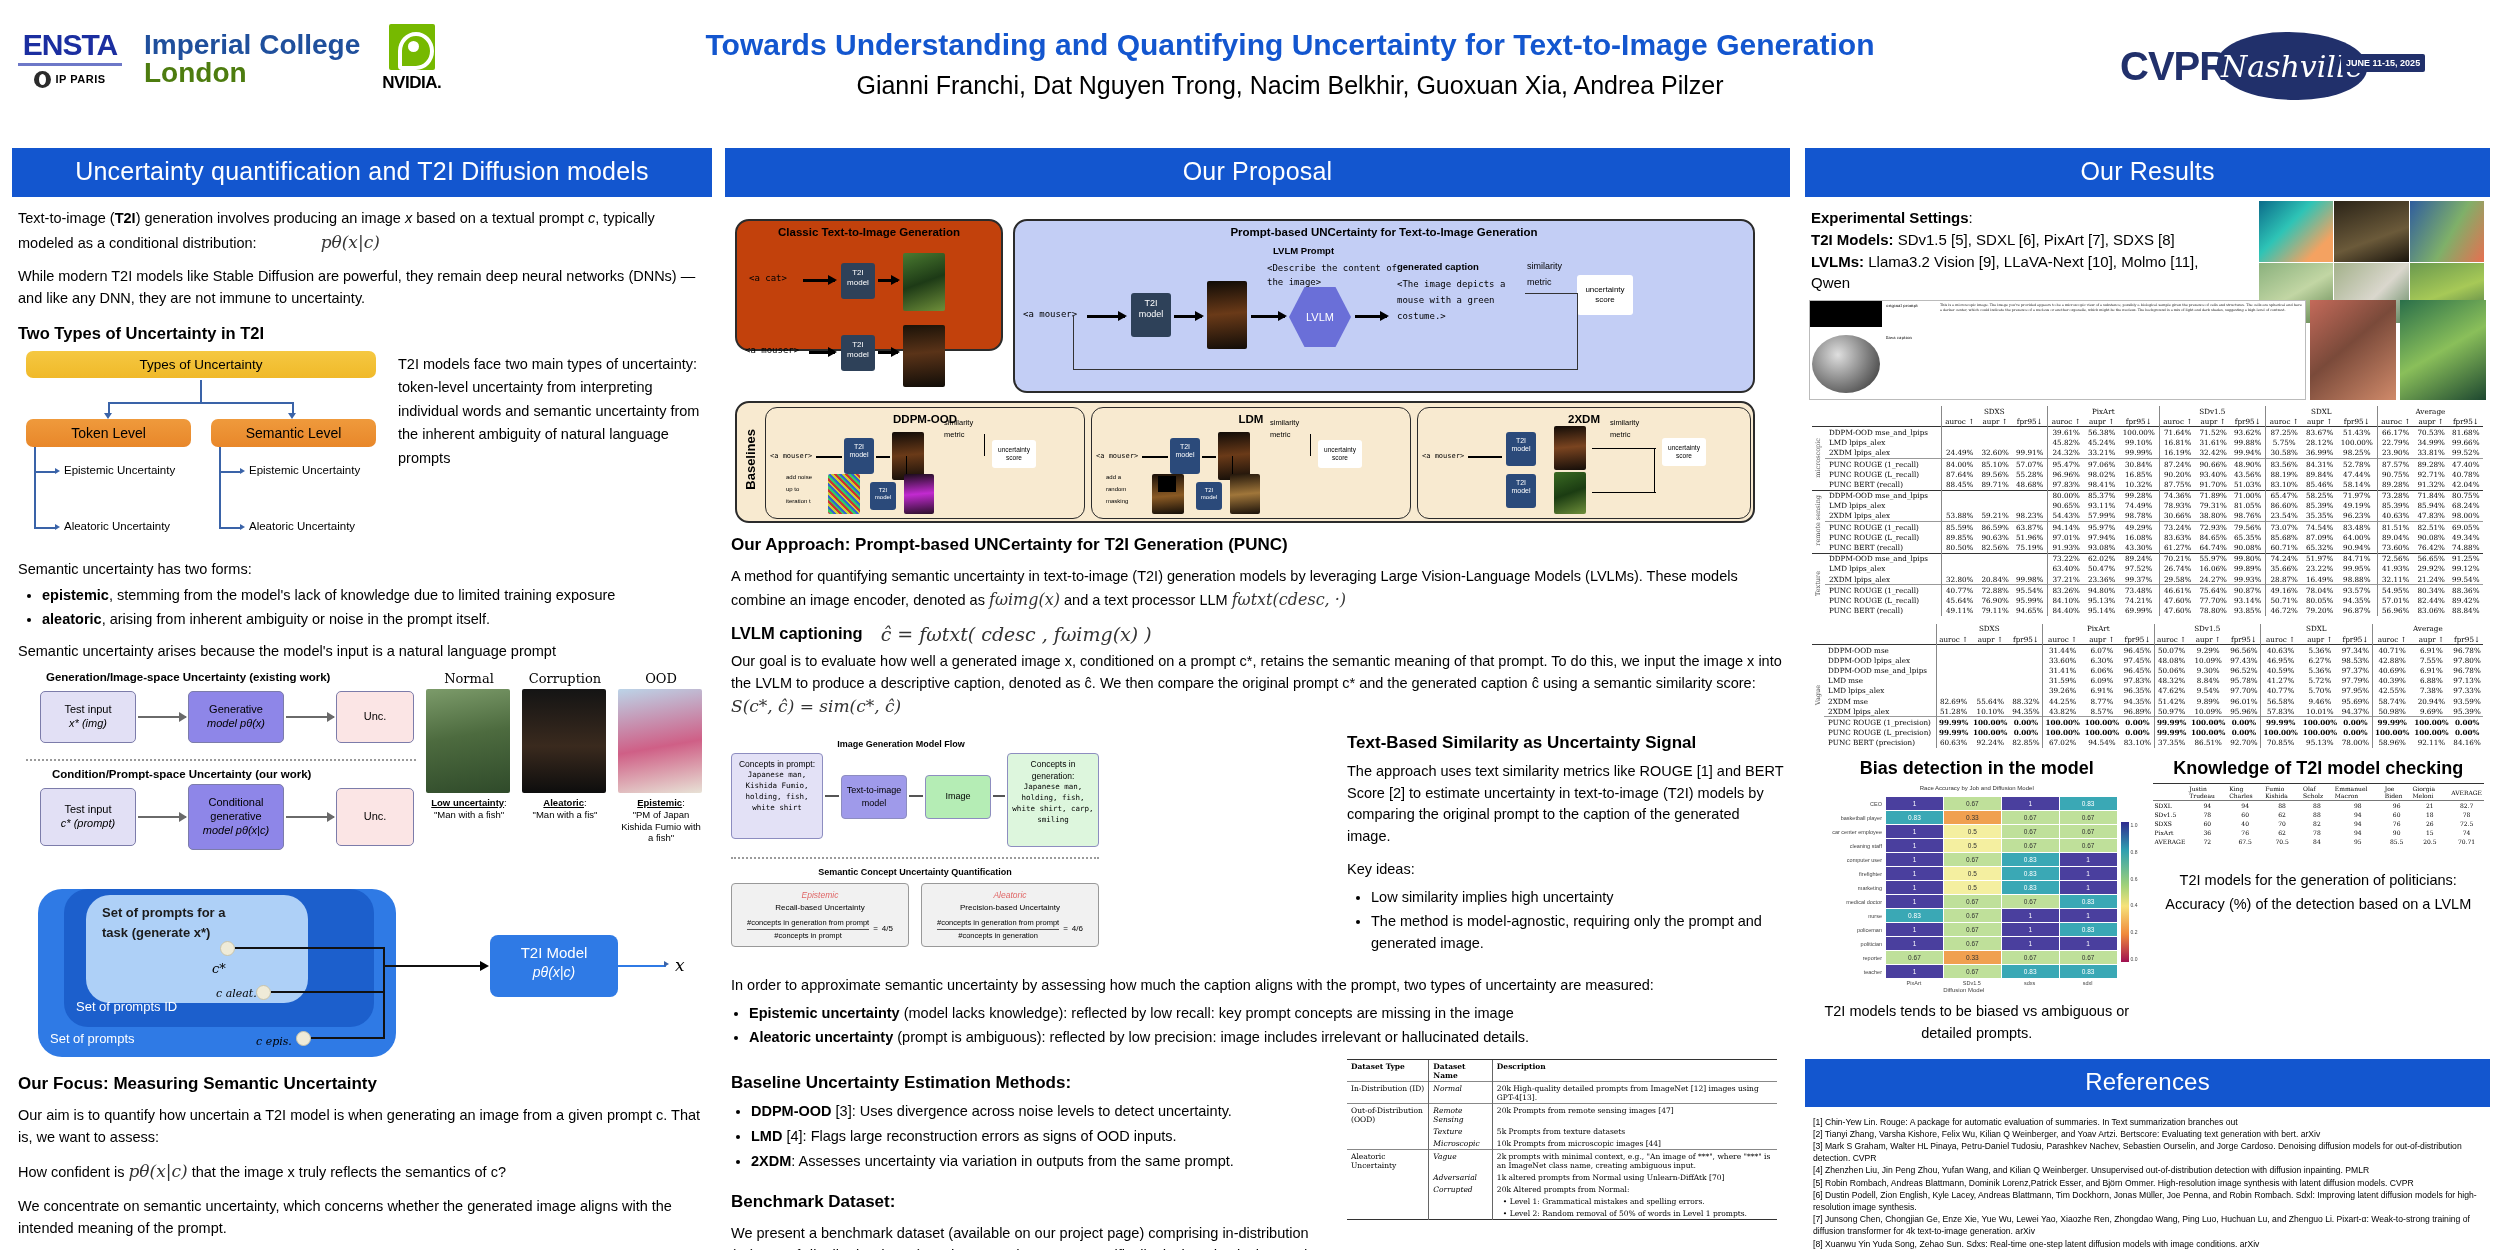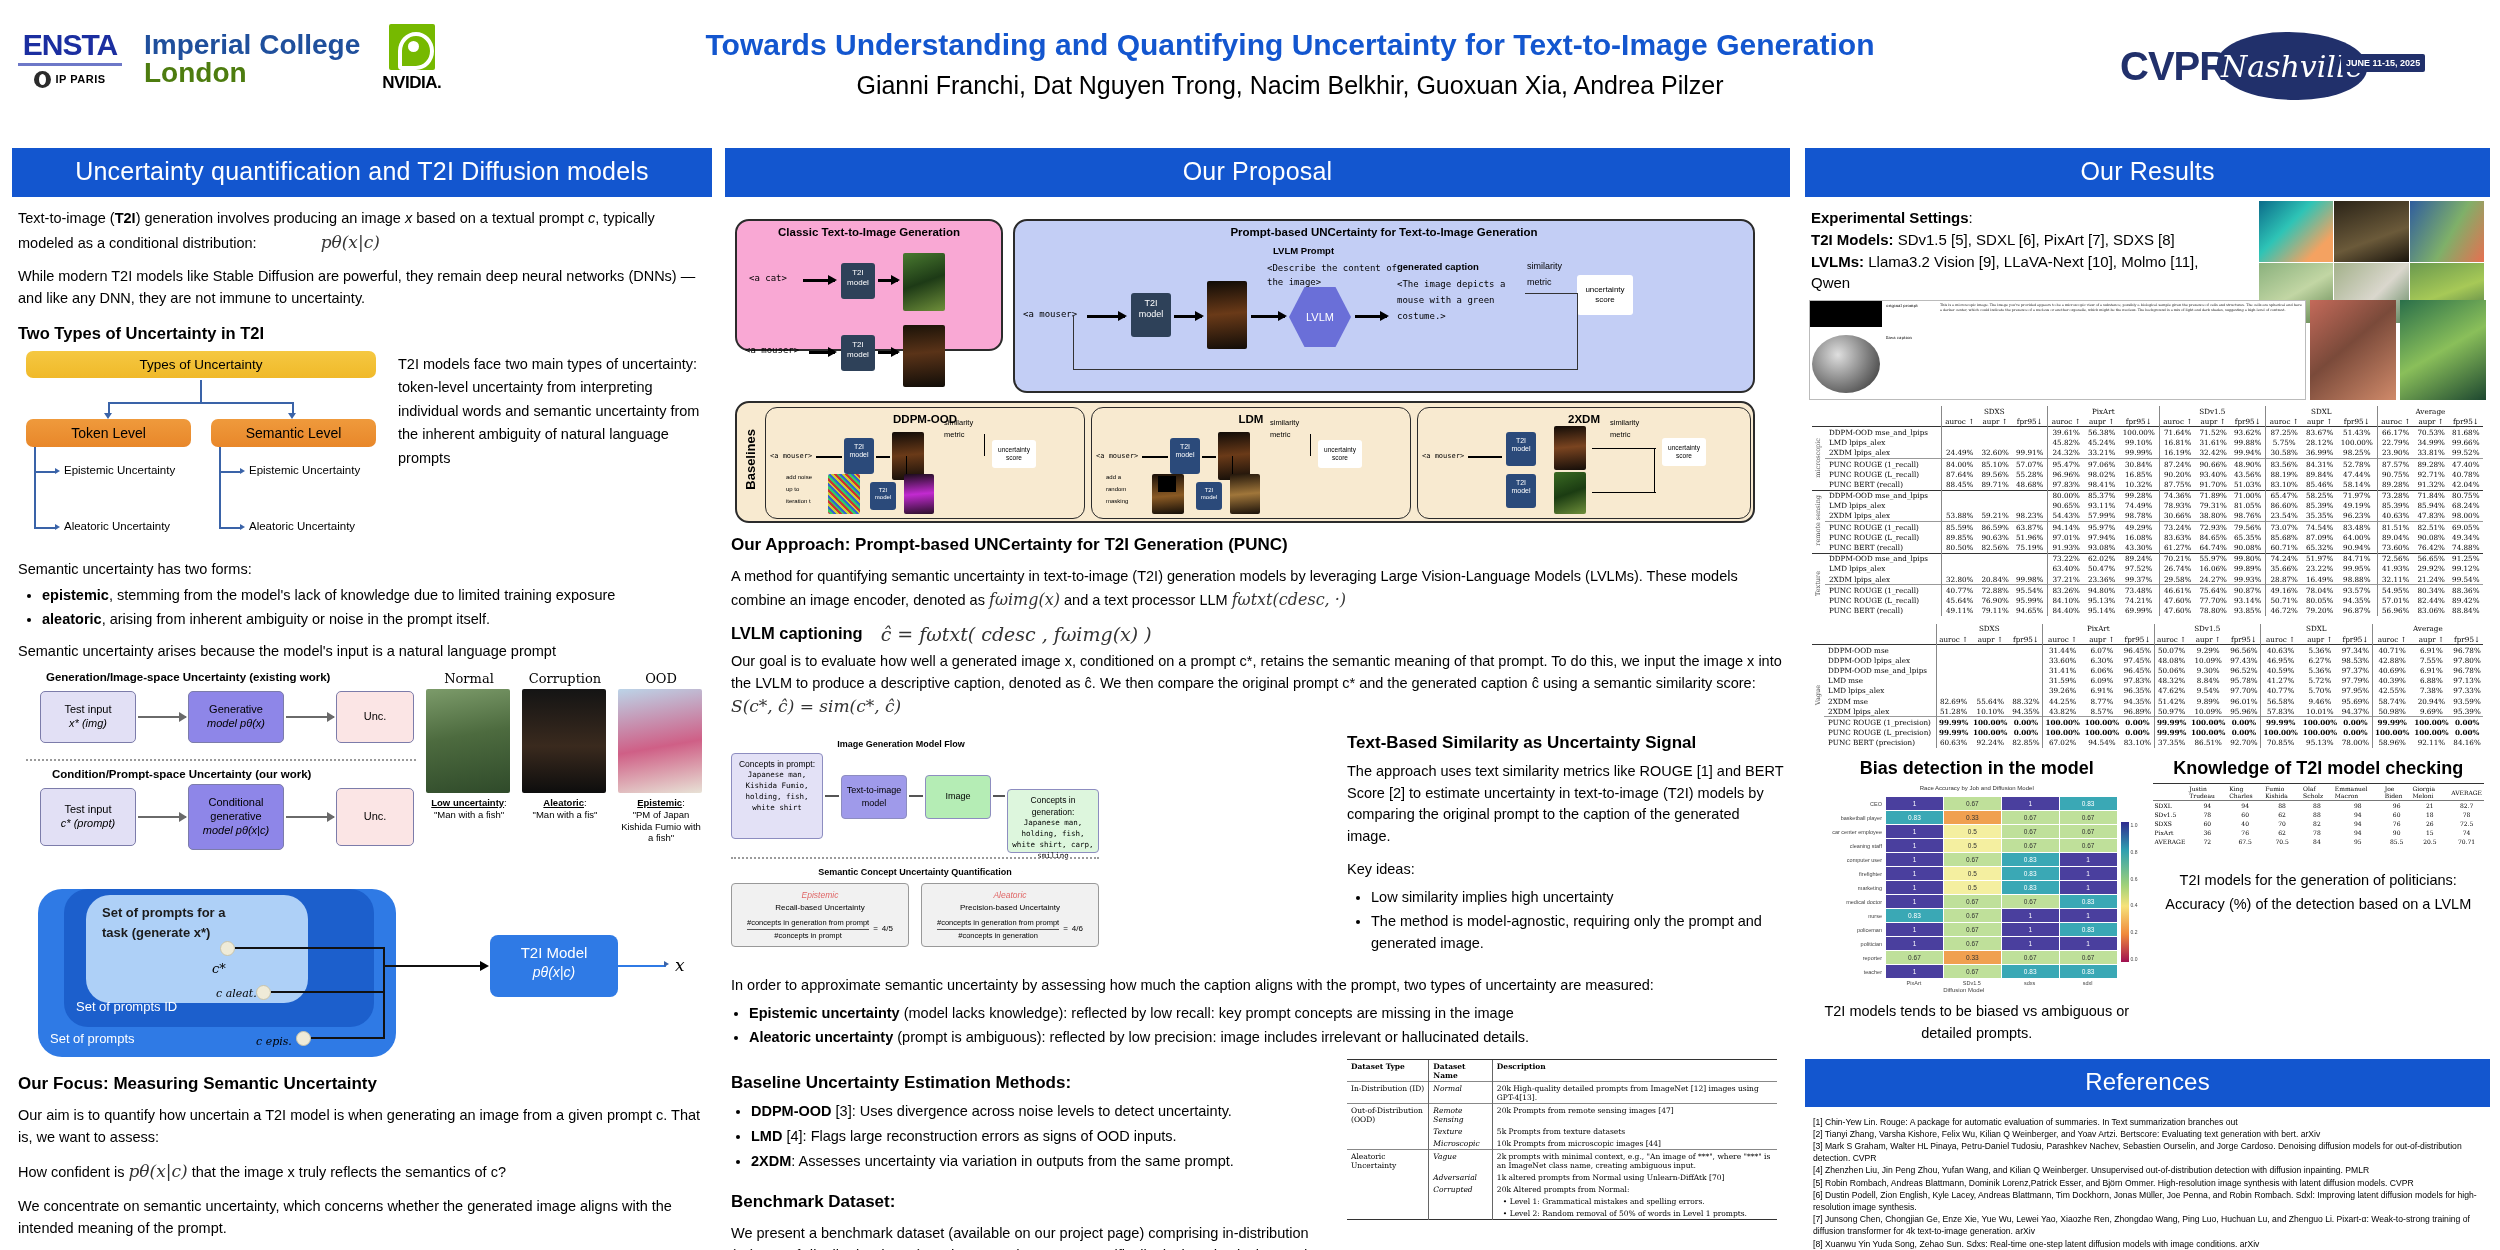--- a/index.html
+++ b/index.html
@@ -110,21 +110,21 @@
   .s-lbl.dark { color:#1b1b1b; }
   .dotc { position:absolute; width:15px; height:15px; border-radius:50%; background:#efebd8; border:1px solid #c9c4ab; }
   .sym { position:absolute; font-family:"DejaVu Serif", serif; font-style:italic; font-size:13px; }
   .t2ibox { position:absolute; left:470px; top:52px; width:128px; height:62px; background:#2f7ae5; border-radius:8px;
             color:#fff; text-align:center; font-size:15px; padding-top:8px; line-height:1.35; }
   .blk { position:absolute; background:#111; }
 
   
   .mdiag { position:relative; margin:8px 4px 0; height:322px; }
   .pnl { position:absolute; border:2px solid #2b2b2b; border-radius:14px; }
-  .p-classic { left:6px; top:14px; width:268px; height:132px; background:#f9a8d4; }
+  .p-classic { left:6px; top:14px; width:268px; height:132px; background:#c2410c; }
   .p-punc { left:284px; top:14px; width:742px; height:174px; background:#c3cef5; }
   .p-base { left:6px; top:196px; width:1020px; height:122px; background:#f8ead0; }
   .p-in { position:absolute; border:1.5px solid #2b2b2b; border-radius:12px; background:#f8ead0; }
   .pttl { position:absolute; width:100%; text-align:center; top:5px; font-size:11.5px; font-weight:bold; }
   .mono { font-family:"DejaVu Sans Mono", monospace; font-size:9px; }
   .t2i-s { position:absolute; background:#2e4159; color:#fff; font-size:8px; text-align:center;
            border-radius:3px; padding-top:5px; line-height:1.25; }
   .t2i-b { position:absolute; background:#2b4a7a; color:#fff; font-size:7px; text-align:center;
            border-radius:3px; padding-top:5px; line-height:1.2; }
   .img-s { position:absolute; border-radius:2px; }
@@ -558,21 +558,21 @@
             <div>Japanese man, Kishida Fumio, holding, fish, white shirt</div>
           </div>
           <div class="thinarw" style="left:94px;top:58px;width:14px;background:#555;height:2px;"></div>
           <div class="cbox cb-m" style="left:110px;top:38px;width:66px;height:44px;display:flex;flex-direction:column;align-items:center;justify-content:center;">
             <div>Text-to-image</div>
             <div>model</div>
           </div>
           <div class="thinarw" style="left:178px;top:58px;width:14px;background:#555;height:2px;"></div>
           <div class="cbox cb-i" style="left:194px;top:38px;width:66px;height:44px;display:flex;align-items:center;justify-content:center;">Image</div>
           <div class="thinarw" style="left:262px;top:58px;width:12px;background:#555;height:2px;"></div>
-          <div class="cbox cb-g" style="left:276px;top:16px;width:92px;height:64px;margin-top:36px;">
+          <div class="cbox cb-g" style="left:276px;top:16px;width:92px;height:94px;">
             <div style="font-family:'Liberation Sans',sans-serif;font-size:8.5px;">Concepts in generation:</div>
             <div>Japanese man, holding, fish, white shirt, carp, smiling</div>
           </div>
           <div class="dotline" style="left:0;top:120px;width:368px;"></div>
           <div class="cfttl" style="left:0;top:130px;width:368px;">Semantic Concept Uncertainty Quantification</div>
           <div class="frac" style="left:0;top:146px;width:178px;">
             <div class="fr-it">Epistemic</div>
             <div style="font-size:8px">Recall-based Uncertainty</div>
             <div style="display:flex;align-items:center;justify-content:center;gap:4px;margin-top:3px;">
               <div>

